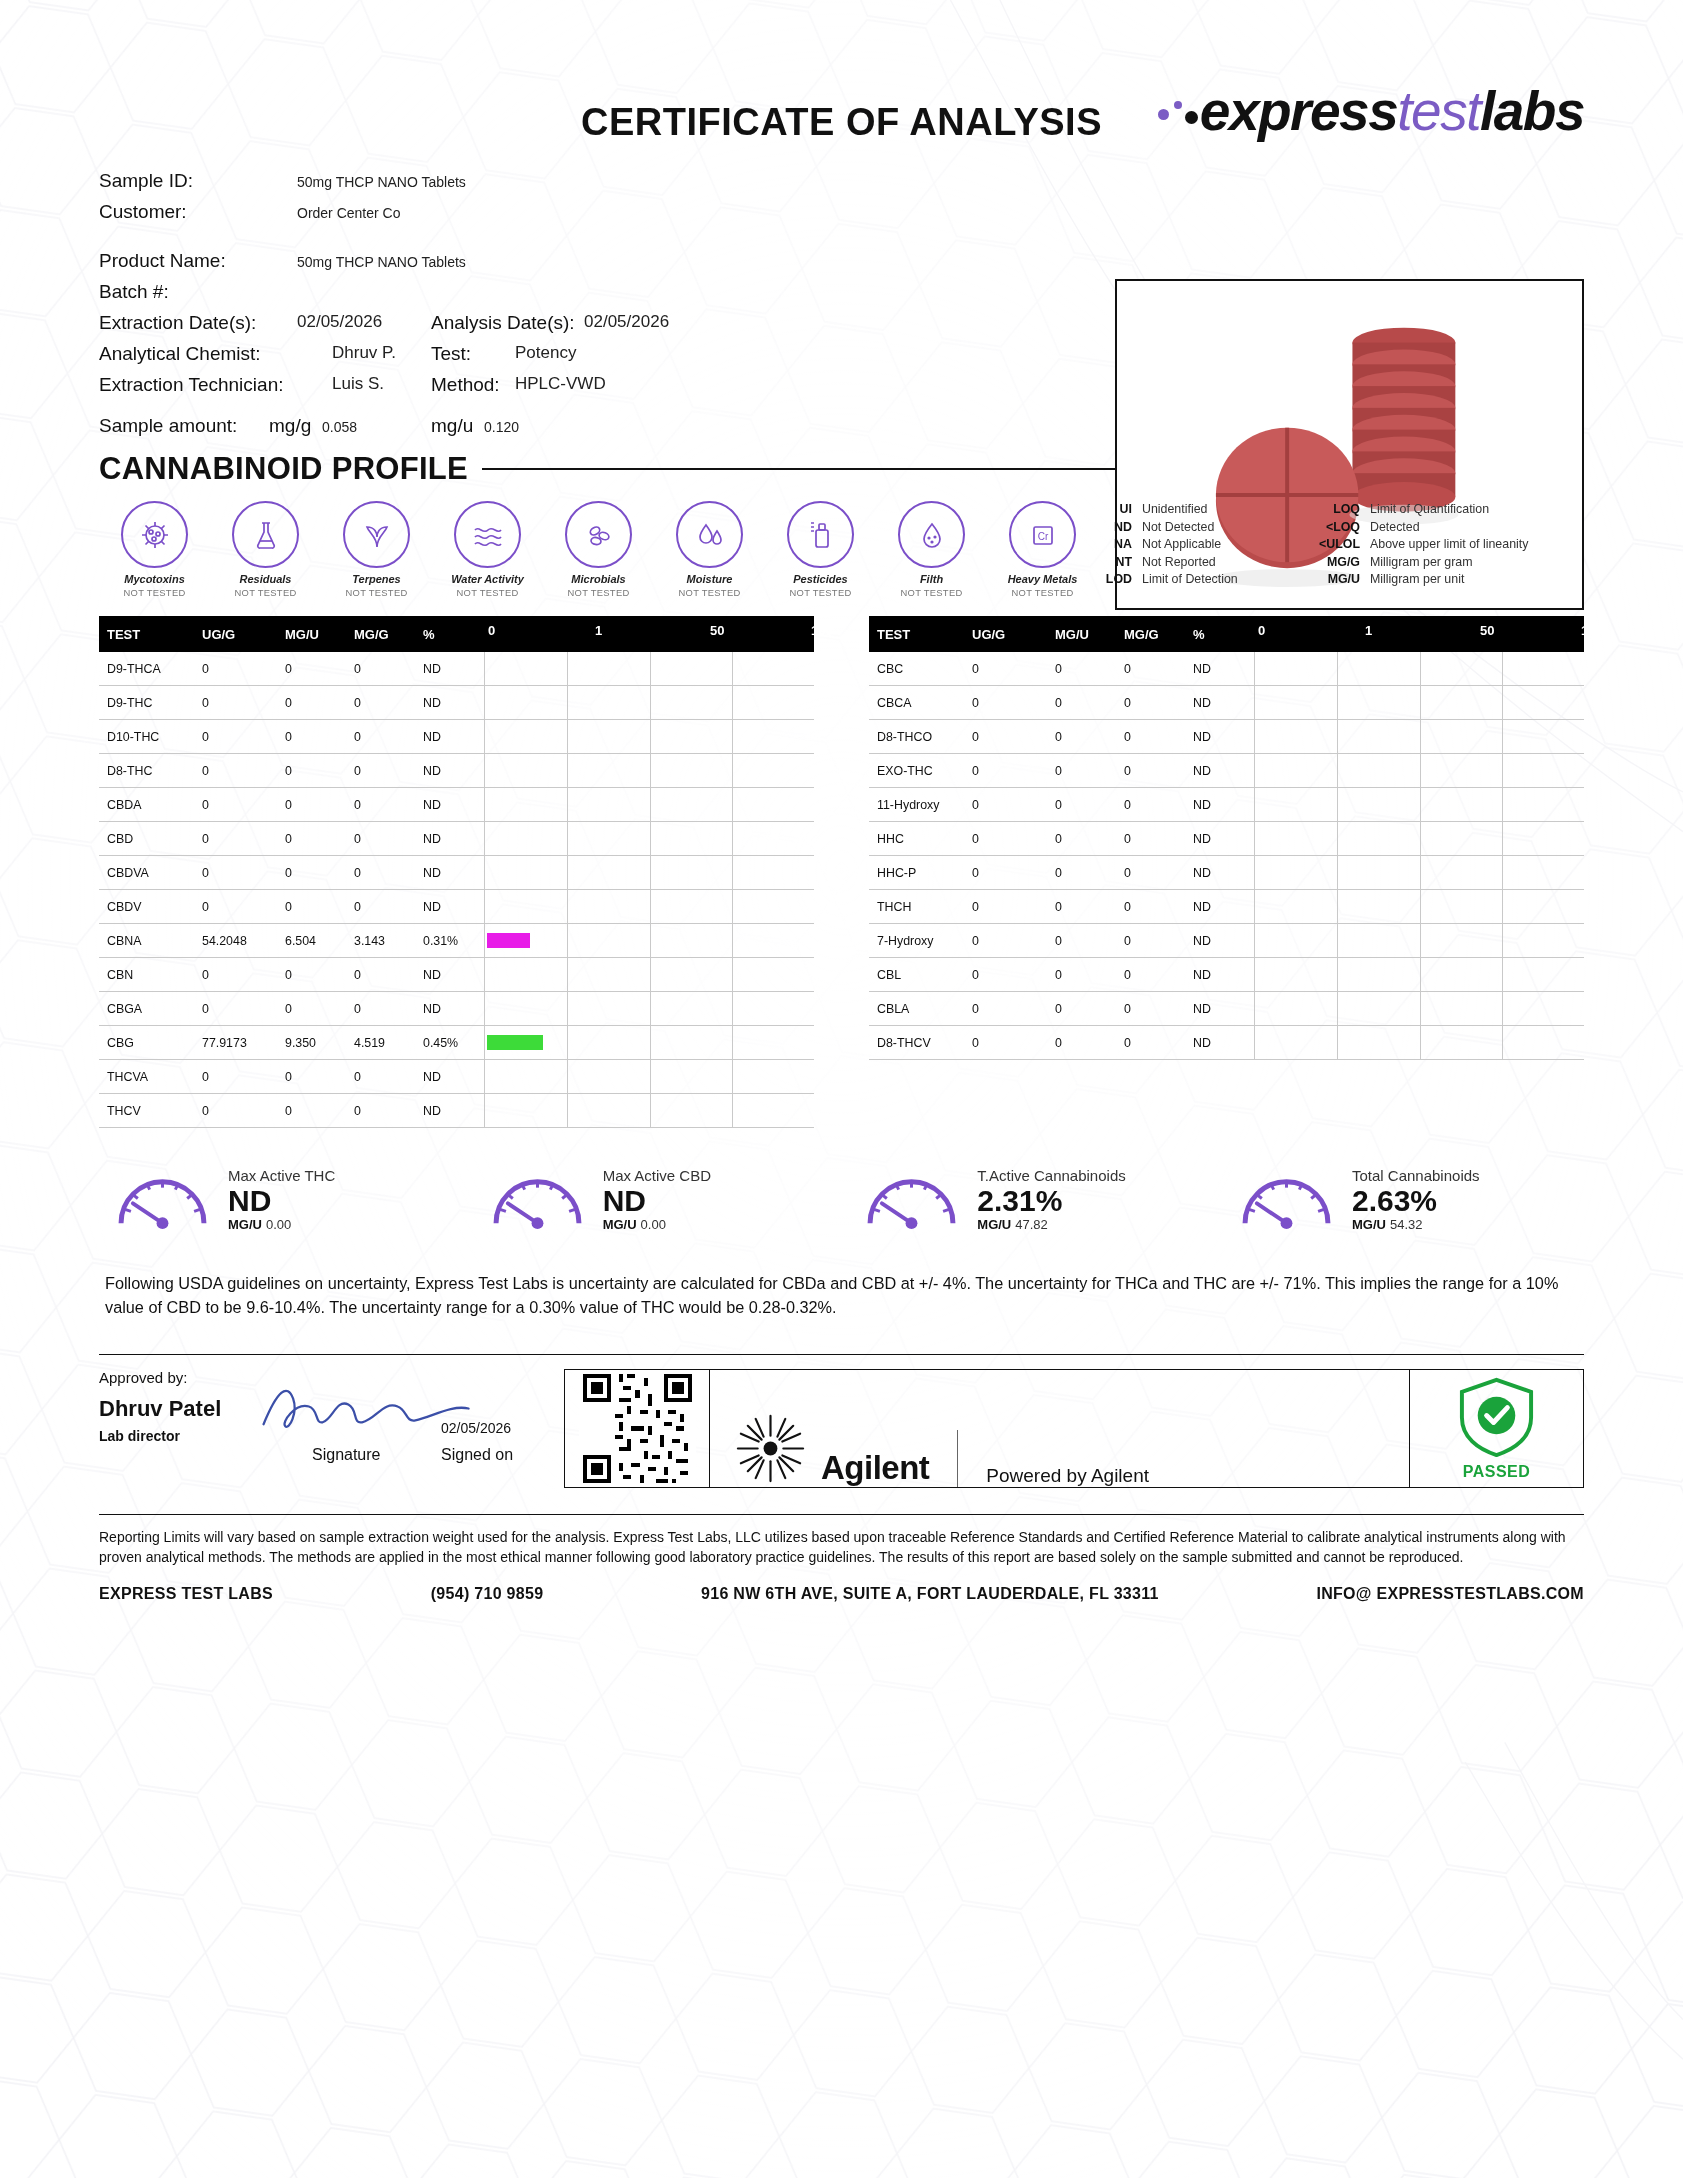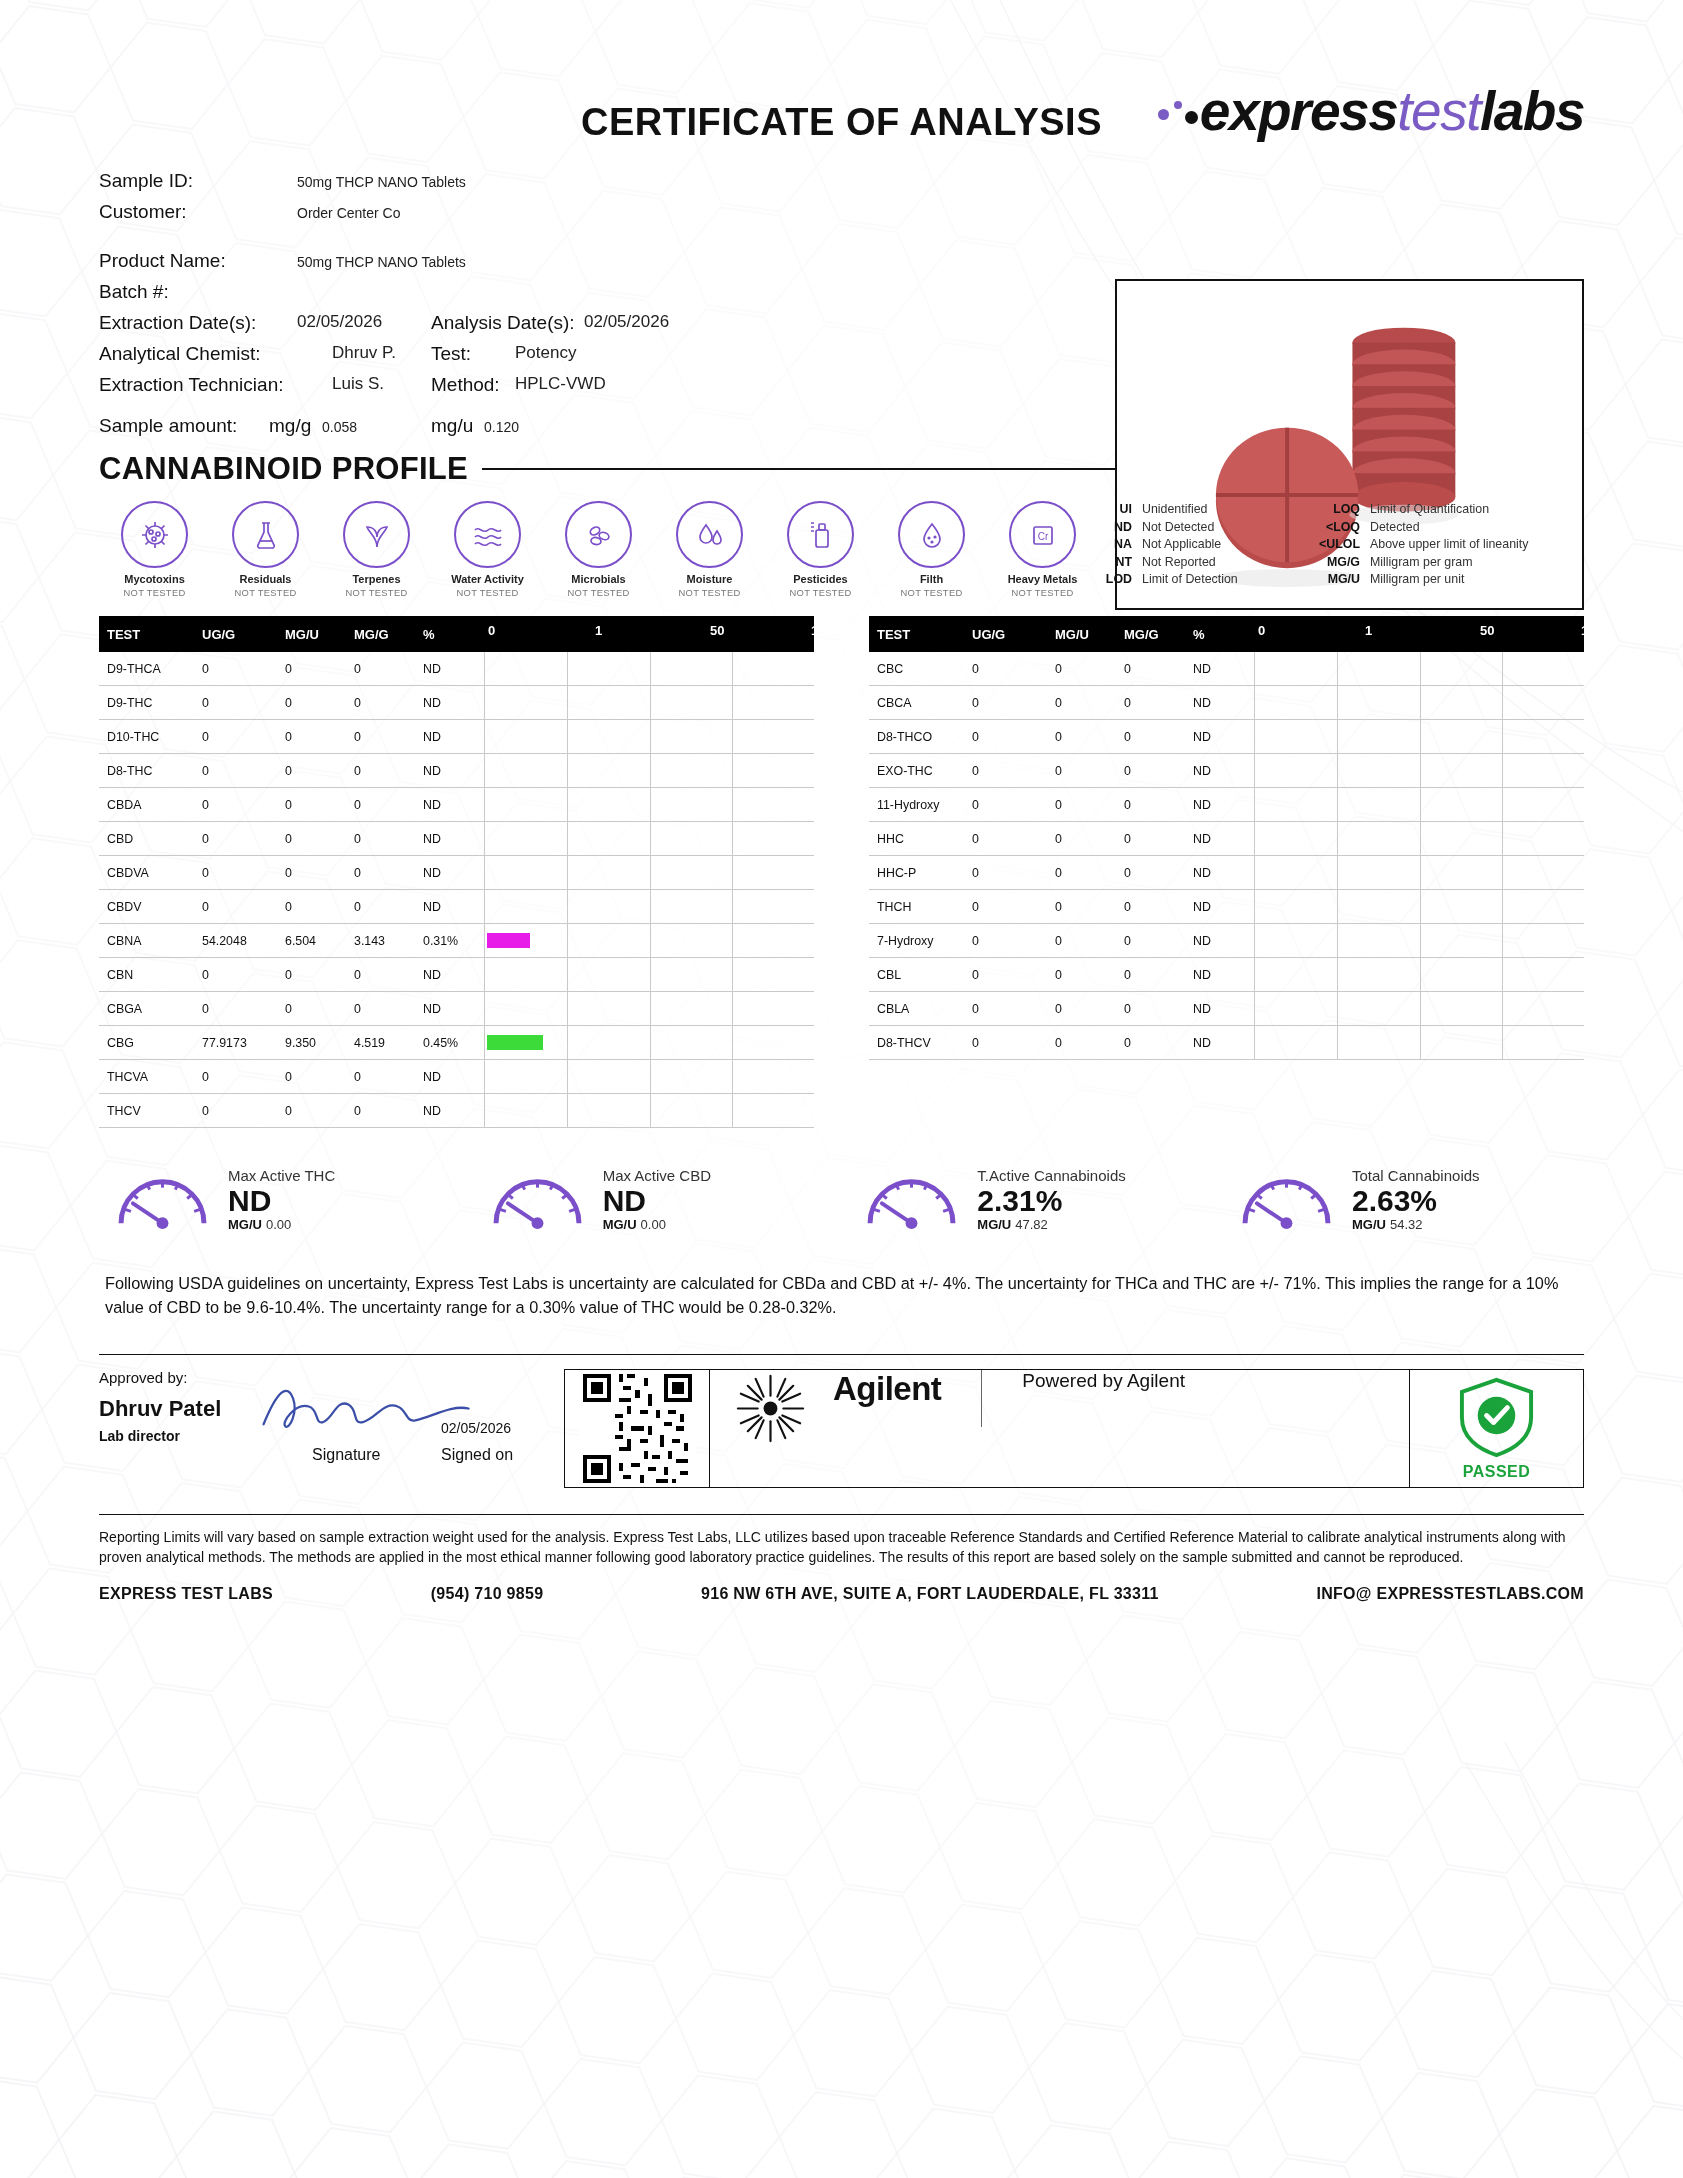--- a/index.html
+++ b/index.html
@@ -73,21 +73,21 @@
 
   
   .iconstrip{display:flex;margin-top:14px;gap:0;}
   .ticon{width:111px;text-align:center;}
   .ticon .circ{
     width:63px;height:63px;border-radius:50%;
     border:2.5px solid #7b4fc9;margin:0 auto;
     display:flex;align-items:center;justify-content:center;
     color:#7b4fc9;font-size:26px;
   }
-  .ticon .nm{font-size:11px;font-weight:bold;margin-top:5px;color:#222;}
+  .ticon .nm{font-size:11px;font-weight:bold;margin-top:5px;color:#222;font-style:italic;}
   .ticon .st{font-size:9.4px;color:#777;margin-top:2px;letter-spacing:0.3px;}
 
   .legend{
     position:absolute;right:0;top:0;width:505px;
     display:flex;font-size:12.4px;line-height:1.42;
   }
   .legendcol{display:flex;}
   .legendcol .k{font-weight:bold;width:53px;text-align:right;padding-right:10px;}
   .legendcol .v{color:#333;}
   .legwrap{position:relative;height:99px;}
@@ -141,21 +141,21 @@
   }
   .sigbox{width:465px;position:relative;}
   .sigbox .appr{font-size:15px;}
   .sigbox .name{font-size:22px;font-weight:bold;margin-top:10px;}
   .sigbox .ld{font-size:14px;font-weight:bold;margin-top:6px;}
   .sigbox .sigline{position:absolute;left:158px;top:4px;width:297px;}
   .sigbox .sigcap{position:absolute;left:213px;top:77px;font-size:16px;}
   .sigbox .dt{position:absolute;left:342px;top:51px;font-size:14px;}
   .sigbox .signedon{position:absolute;left:342px;top:77px;font-size:16px;}
   .qrbox{width:144px;border:1px solid #111;display:flex;align-items:center;justify-content:center;}
-  .agilent{flex:1;border:1px solid #111;border-left:none;display:flex;align-items:flex-start;padding-left:22px;gap:24px;}
+  .agilent{flex:1;border:1px solid #111;border-left:none;display:flex;align-items:flex-end;padding-left:22px;gap:12px;}
   .agilent .mark{width:77px;height:77px;}
   .agilent .aname{font-size:33px;font-weight:bold;letter-spacing:-0.5px;}
   .agilent .divider{width:1px;height:57px;background:#666;margin:0 16px;}
   .agilent .pwr{font-size:19px;}
   .passbox{width:173px;border:1px solid #111;border-left:none;display:flex;flex-direction:column;align-items:center;justify-content:center;}
   .passbox .pw{font-size:16px;font-weight:bold;color:#1aa33b;letter-spacing:0.5px;margin-top:4px;}
 
   
   .finetext{
     margin-top:26px;font-size:14px;line-height:1.45;color:#111;

